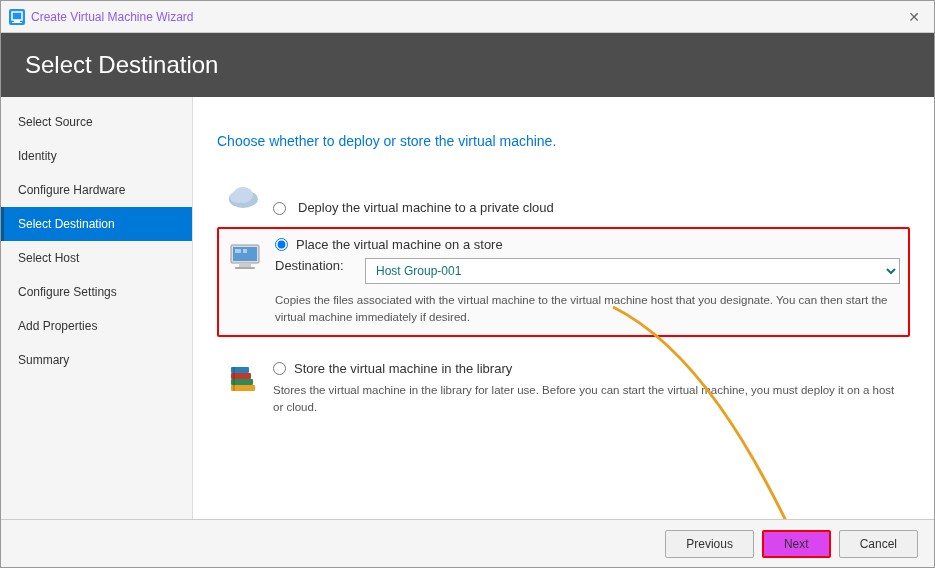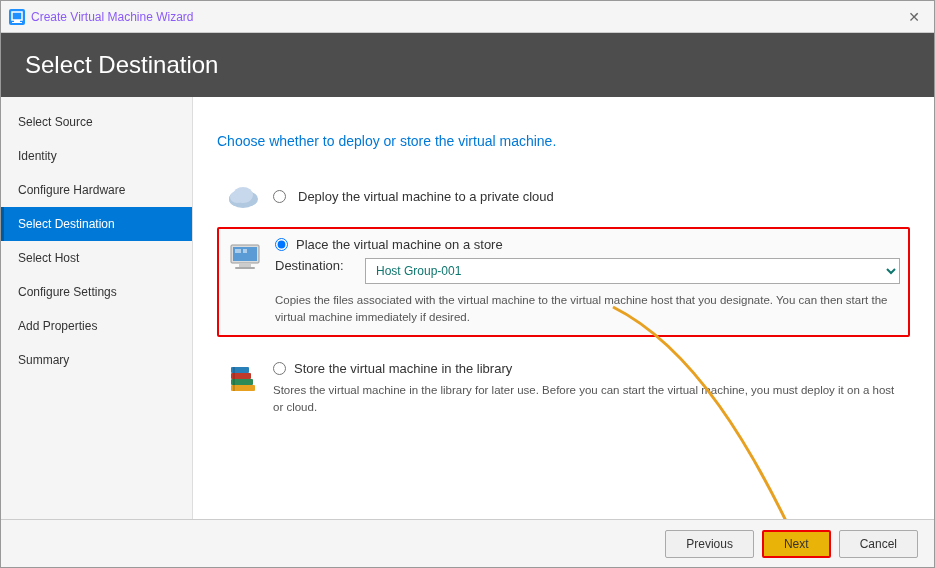--- a/index.html
+++ b/index.html
@@ -194,35 +194,35 @@
       height: 28px;
       padding: 0 20px;
       font-size: 12px;
       border: 1px solid #aaa;
       background: #f0f0f0;
       cursor: pointer;
       color: #333;
       border-radius: 2px;
     }
     .btn.primary {
-      background: #eab308;
+      background: #d946ef;
       border: 2px solid #e00;
     }
 
     
     .content-wrapper {
       position: relative;
       flex: 1;
       display: flex;
       flex-direction: column;
     }
 
     .private-cloud-row {
       display: flex;
-      align-items: center;
+      align-items: flex-end;
       gap: 12px;
       padding: 8px 8px 4px 8px;
       margin-bottom: 8px;
     }
     .private-cloud-row label {
       font-size: 13px;
       color: #333;
     }
 
     input[type="radio"] {

